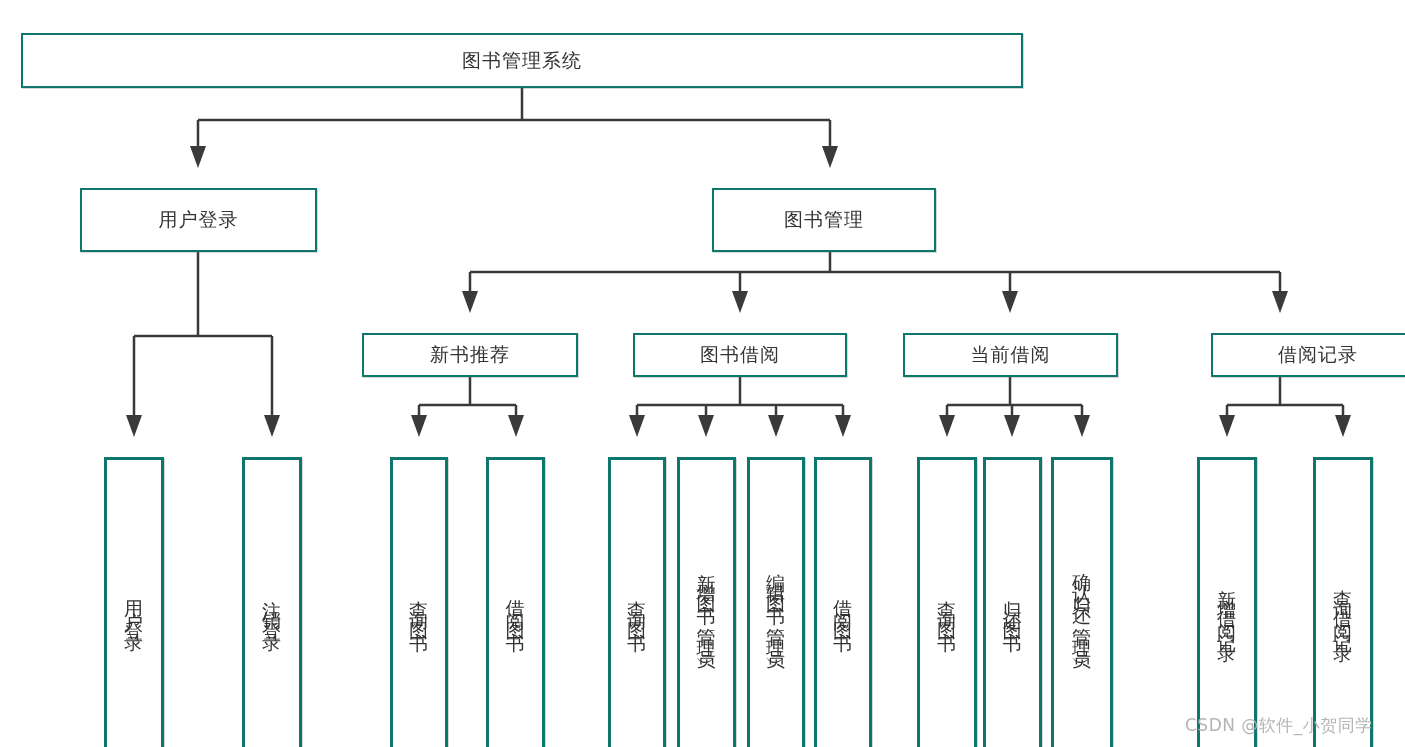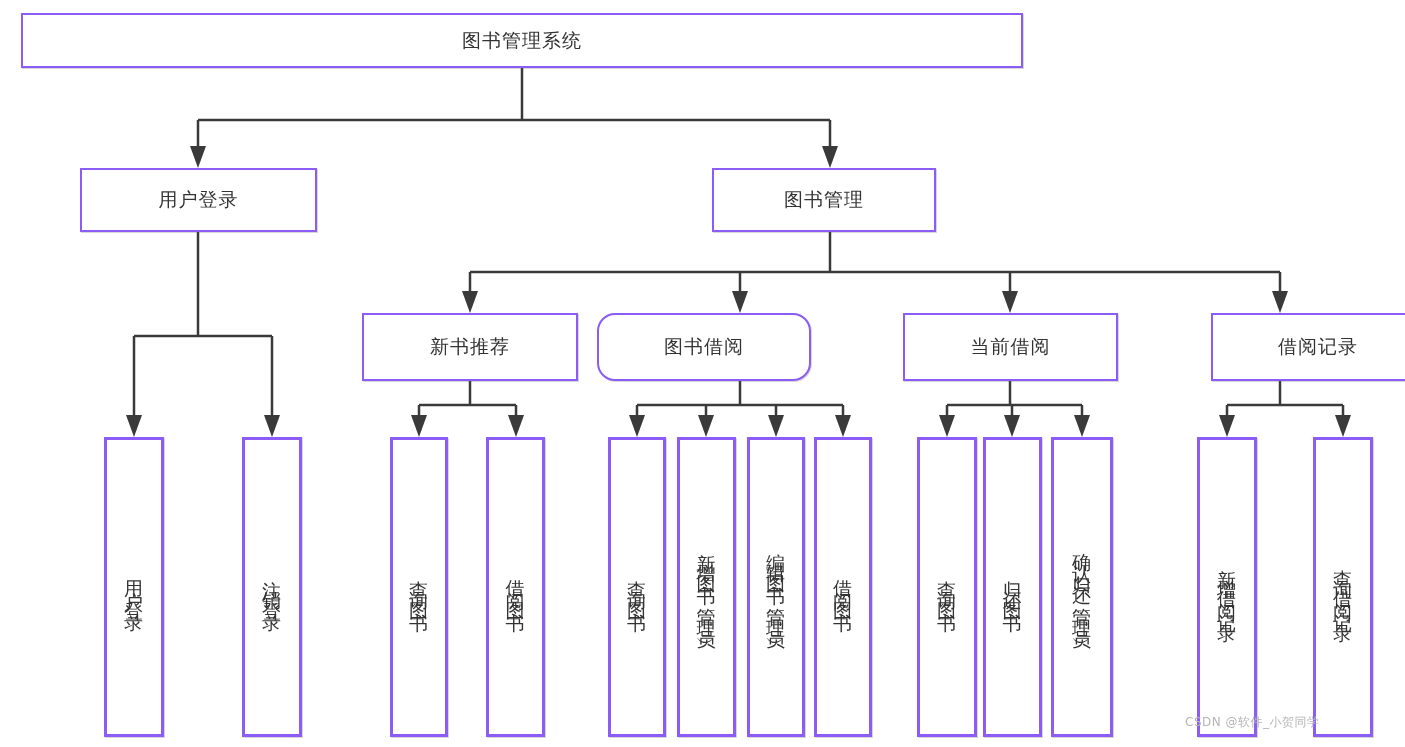--- a/index.html
+++ b/index.html
@@ -19,63 +19,64 @@
   }
   .connector-layer {
     position: absolute;
     left: 0; top: 0;
     width: 1405px; height: 747px;
     pointer-events: none;
   }
   .node {
     position: absolute;
     background: #ffffff;
-    border: 2px solid #8b5cf6;
+    border: 2px solid #0f766e;
     box-sizing: border-box;
     display: flex;
     align-items: center;
     justify-content: center;
     text-align: center;
     color: #333333;
     box-shadow: 1px 1px 0 rgba(100,100,100,0.25);
+    margin-top: 20px;
   }
   .node.root {
     left: 21px; top: 13px;
     width: 1002px; height: 55px;
     font-size: 19px;
     letter-spacing: 1px;
   }
   .node.l2 {
     top: 168px; height: 64px;
     font-size: 19px;
     letter-spacing: 1px;
   }
   .node.l3 {
-    top: 313px; height: 68px;
+    top: 313px; height: 44px;
     font-size: 19px;
     letter-spacing: 1px;
     text-align: center;
   }
   .node.leaf {
     top: 437px; height: 300px;
     border-width: 3px;
   }
   .vtext {
     writing-mode: vertical-rl;
     text-orientation: mixed;
     font-size: 19px;
     letter-spacing: 11px;
     line-height: 1.0;
     white-space: nowrap;
   }
   .watermark {
     position: absolute;
     left: 1185px; top: 714px;
     width: 215px;
-    font-size: 12px;
+    font-size: 17px;
     color: #b5b5b5;
     letter-spacing: 0.5px;
     white-space: nowrap;
   }
 </style>
 </head>
 <body>
 
 <div class="canvas">
 
@@ -129,21 +130,21 @@
   <div class="node l2" style="left:80px; width:237px;">
     <span>用户登录</span>
   </div>
   <div class="node l2" style="left:712px; width:224px;">
     <span>图书管理</span>
   </div>
 
   <div class="node l3" style="left:362px; width:216px;">
     <span>新书推荐</span>
   </div>
-  <div class="node l3" style="left:597px; width:214px;border-radius:18px;">
+  <div class="node l3" style="left:633px; width:214px;">
     <span>图书借阅</span>
   </div>
   <div class="node l3" style="left:903px; width:215px;">
     <span>当前借阅</span>
   </div>
   <div class="node l3" style="left:1211px; width:214px;">
     <span>借阅记录</span>
   </div>
 
   <div class="node leaf" style="left:104px; width:60px;">

